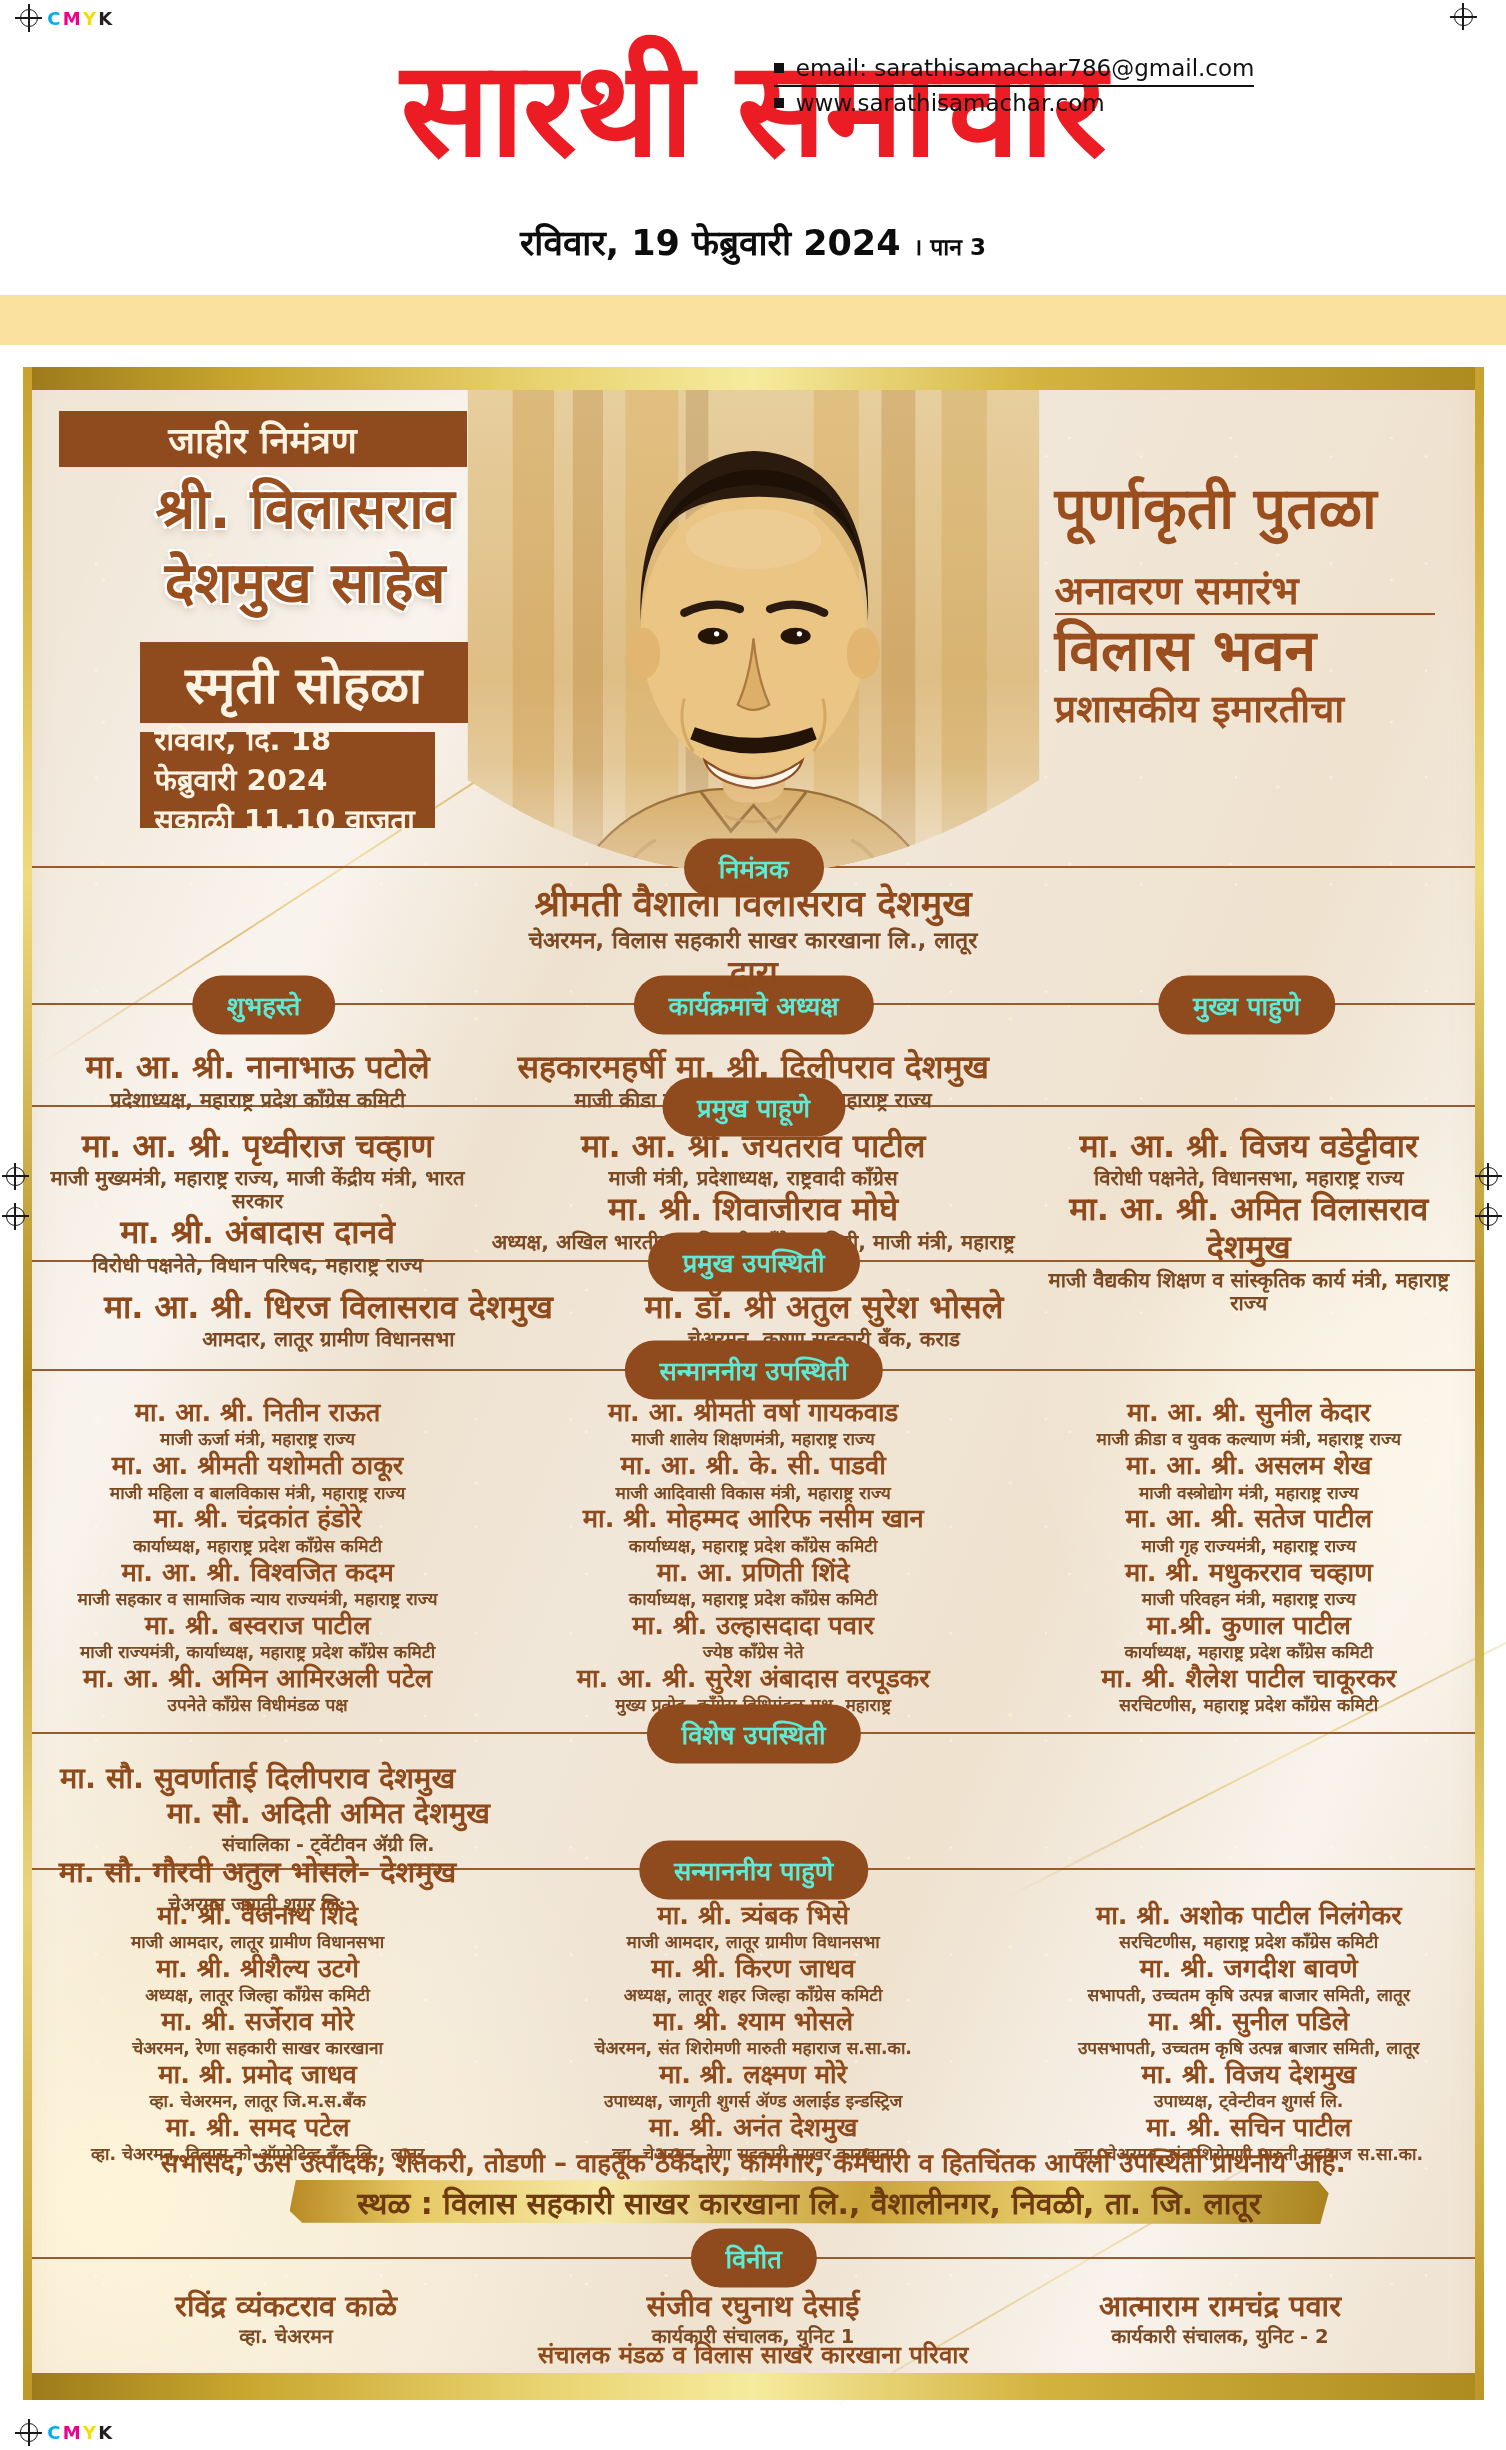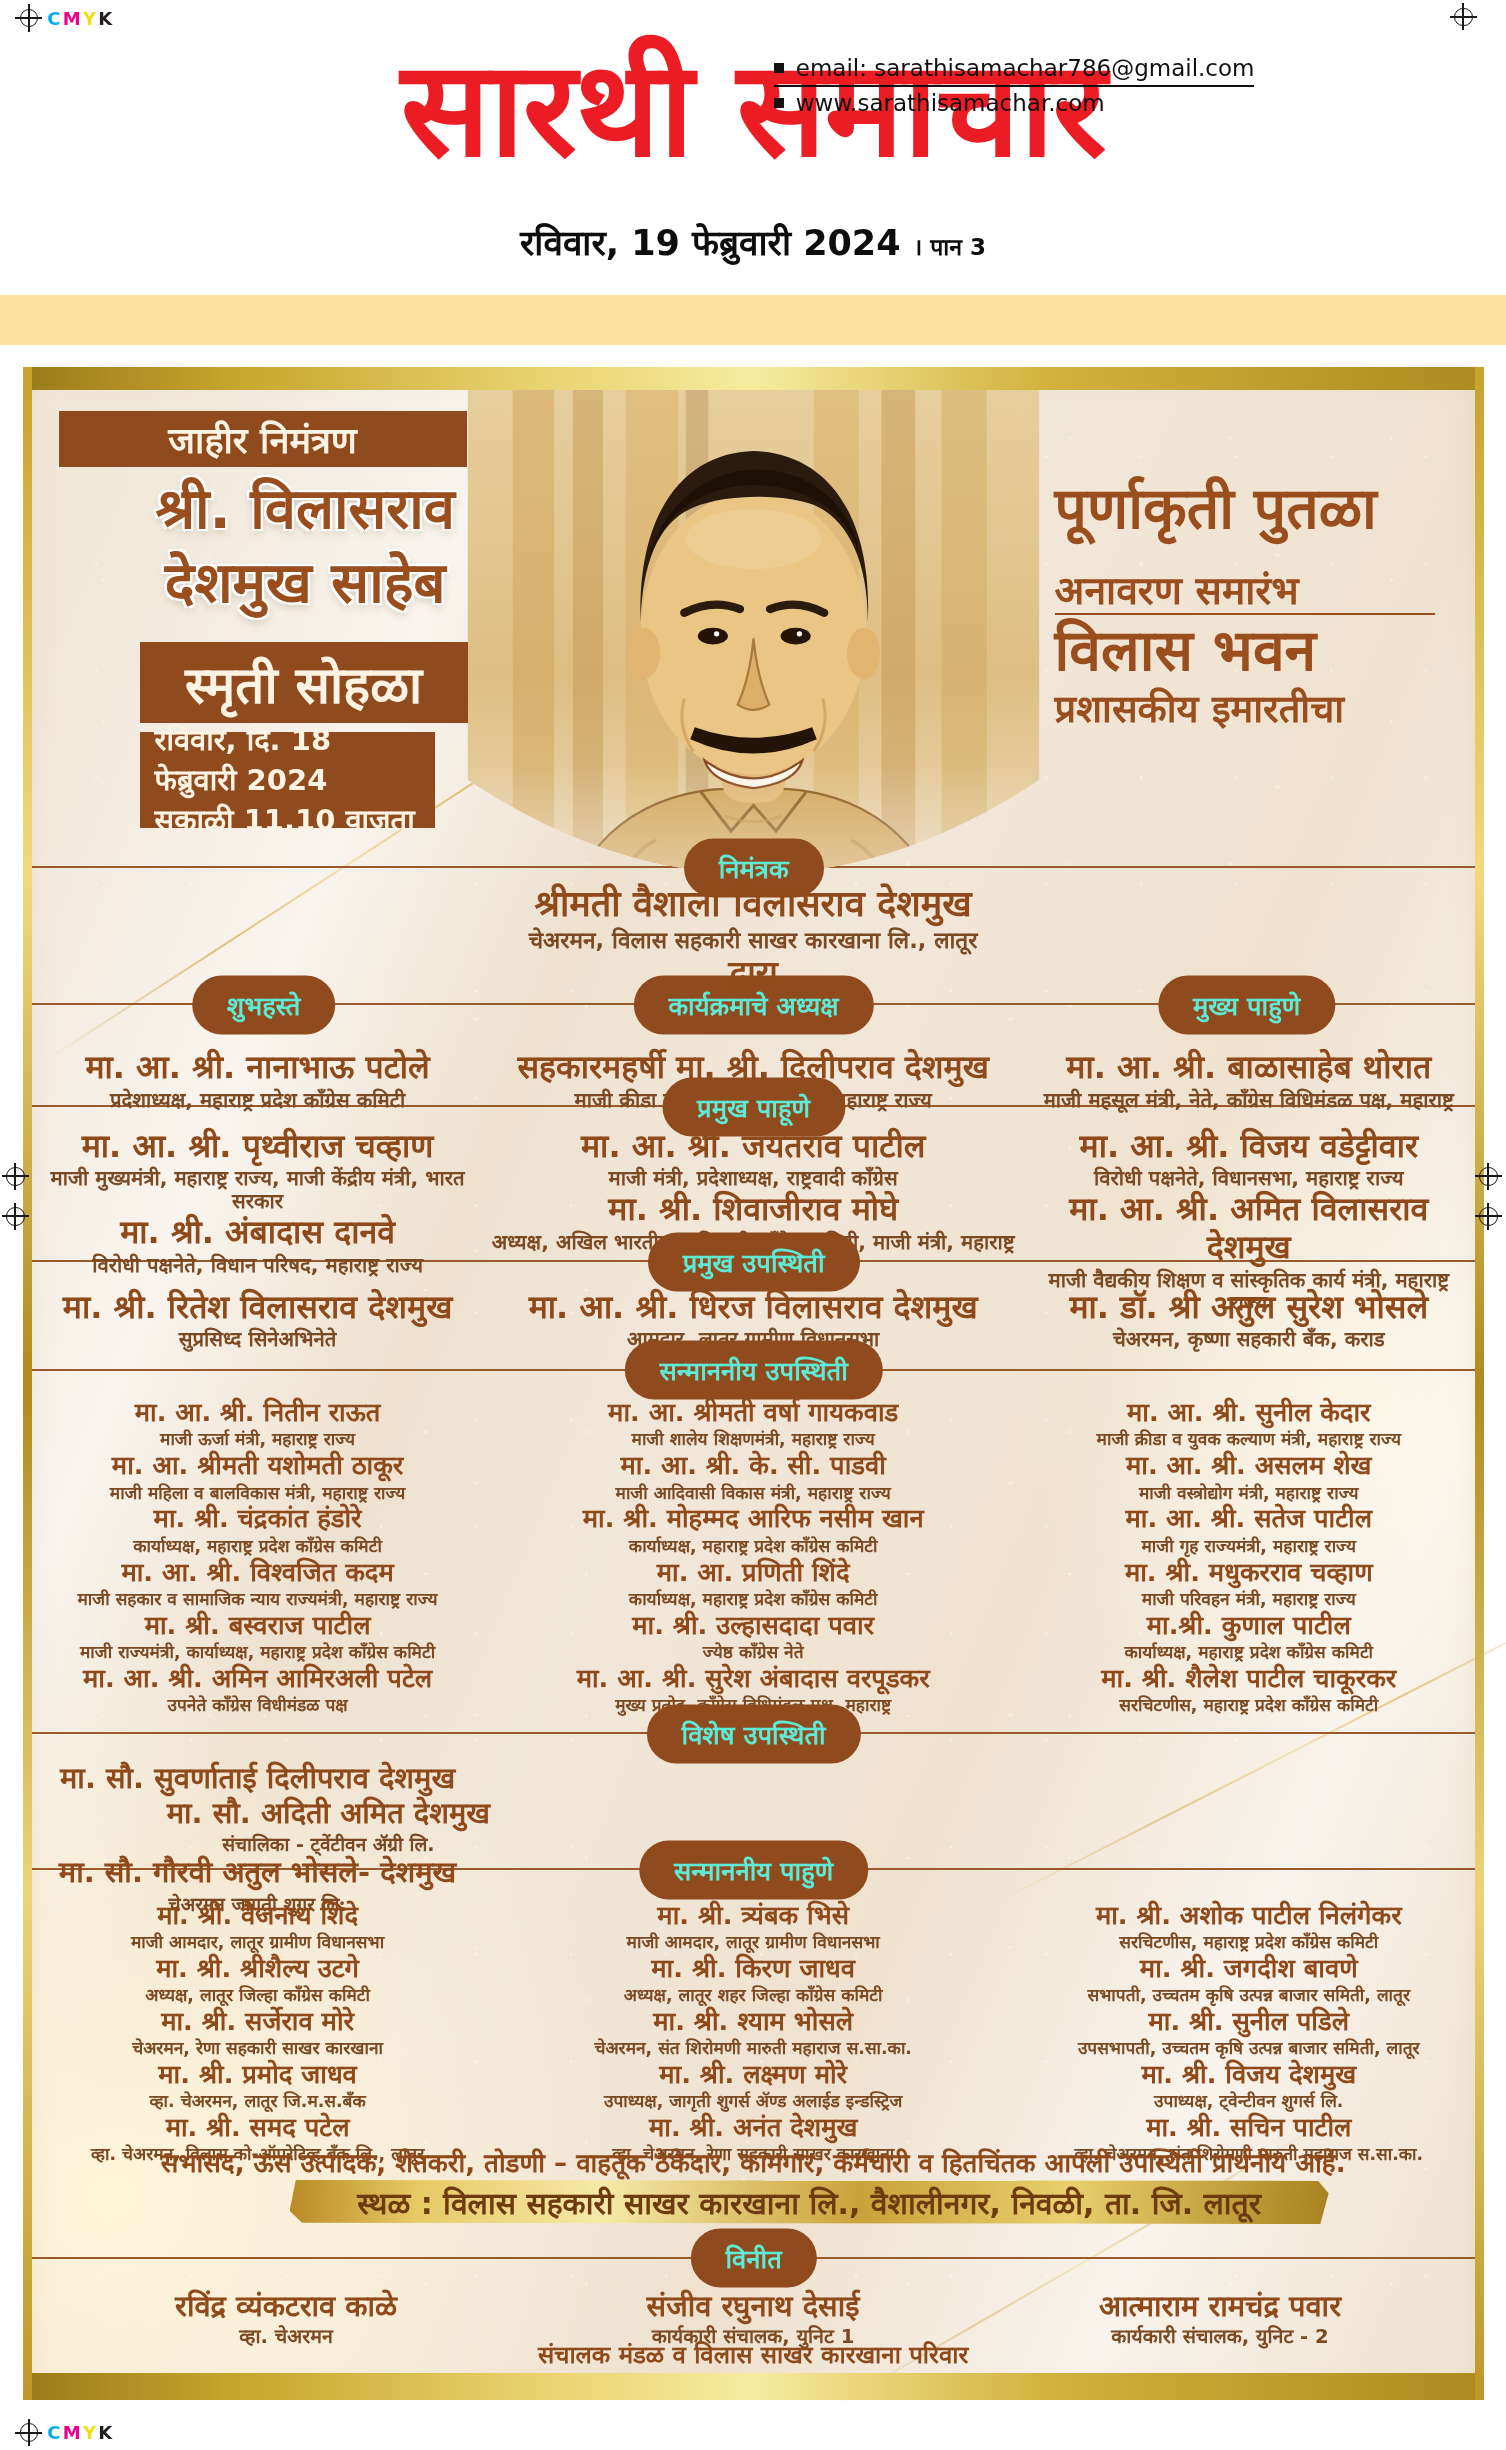--- a/index.html
+++ b/index.html
@@ -285,26 +285,20 @@
     <div class="gname">मा. आ. श्री. नानाभाऊ पटोले</div>
     <div class="gsub">प्रदेशाध्यक्ष, महाराष्ट्र प्रदेश काँग्रेस कमिटी</div>
   </div>
         </div>
       <div class="gcol w40">
           <div class="gentry">
     <div class="gname">सहकारमहर्षी मा. श्री. दिलीपराव देशमुख</div>
     <div class="gsub">माजी क्रीडा व युवक कल्याण मंत्री, महाराष्ट्र राज्य</div>
   </div>
         </div>
-      <div class="gcol w30">
-          <div class="gentry">
-    <div class="gname">मा. आ. श्री. बाळासाहेब थोरात</div>
-    <div class="gsub">माजी महसूल मंत्री, नेते, काँग्रेस विधिमंडळ पक्ष, महाराष्ट्र</div>
-  </div>
-        </div>
     </div>
     <div class="band b2">
       <div class="gcol w30">
           <div class="gentry">
     <div class="gname">मा. आ. श्री. पृथ्वीराज चव्हाण</div>
     <div class="gsub">माजी मुख्यमंत्री, महाराष्ट्र राज्य, माजी केंद्रीय मंत्री, भारत सरकार</div>
   </div>
           <div class="gentry">
     <div class="gname">मा. श्री. अंबादास दानवे</div>
     <div class="gsub">विरोधी पक्षनेते, विधान परिषद, महाराष्ट्र राज्य</div>
@@ -325,26 +319,20 @@
     <div class="gname">मा. आ. श्री. विजय वडेट्टीवार</div>
     <div class="gsub">विरोधी पक्षनेते, विधानसभा, महाराष्ट्र राज्य</div>
   </div>
           <div class="gentry">
     <div class="gname">मा. आ. श्री. अमित विलासराव देशमुख</div>
     <div class="gsub">माजी वैद्यकीय शिक्षण व सांस्कृतिक कार्य मंत्री, महाराष्ट्र राज्य</div>
   </div>
         </div>
     </div>
     <div class="band b3 single">
-      <div class="gcol w30">
-          <div class="gentry">
-    <div class="gname">मा. श्री. रितेश विलासराव देशमुख</div>
-    <div class="gsub">सुप्रसिध्द सिनेअभिनेते</div>
-  </div>
-        </div>
       <div class="gcol w40">
           <div class="gentry">
     <div class="gname">मा. आ. श्री. धिरज विलासराव देशमुख</div>
     <div class="gsub">आमदार, लातूर ग्रामीण विधानसभा</div>
   </div>
         </div>
       <div class="gcol w30">
           <div class="gentry">
     <div class="gname">मा. डॉ. श्री अतुल सुरेश भोसले</div>
     <div class="gsub">चेअरमन, कृष्णा सहकारी बँक, कराड</div>

